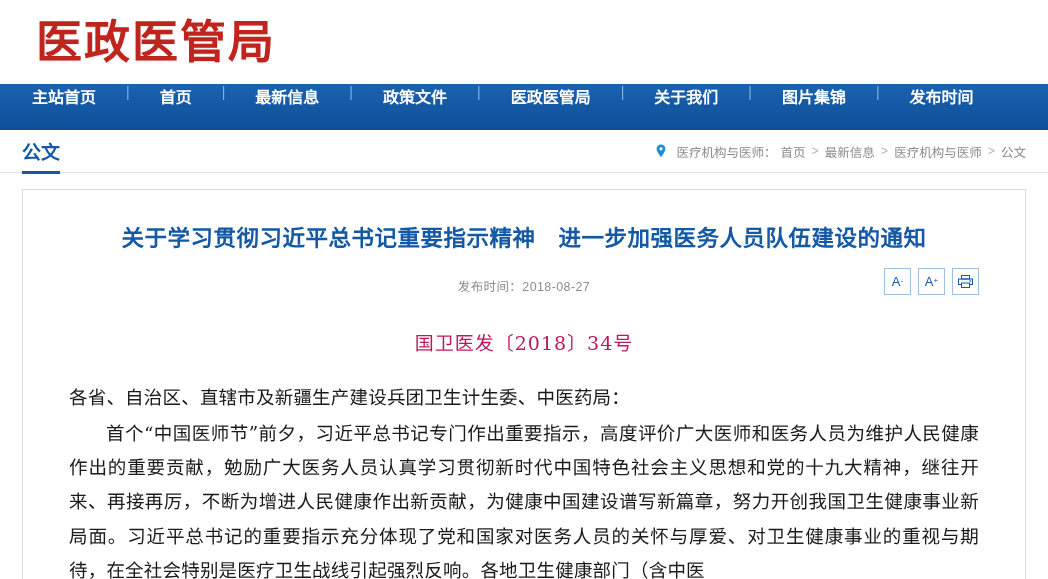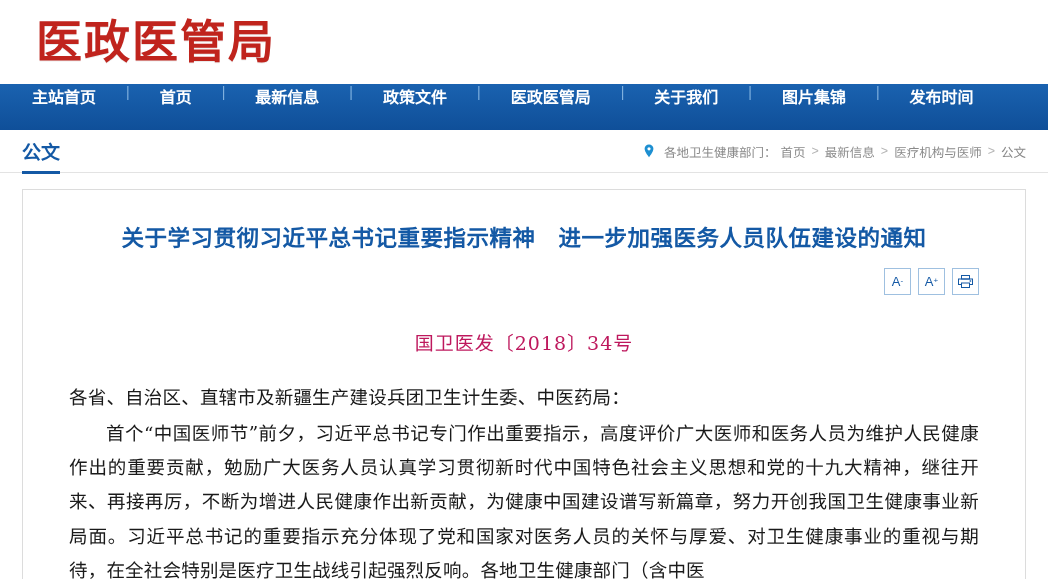--- a/index.html
+++ b/index.html
@@ -215,37 +215,40 @@
 
   <div class="crumbbar">
     <div class="section-title">公文</div>
     <div class="crumbs">
       <span class="pin-icon">
         <svg width="12" height="14" viewBox="0 0 12 14">
             <path d="M6 0.5C3.5 0.5 1.6 2.4 1.6 4.8c0 3.2 4.4 8.4 4.4 8.4s4.4-5.2 4.4-8.4C10.4 2.4 8.5 0.5 6 0.5z" fill="#1d8fd1"></path>
             <circle cx="6" cy="4.8" r="1.6" fill="#ffffff"></circle>
           </svg>
       </span>
-      <span>各地卫生健康部门：</span>
+      <span>医疗机构与医师：</span>
       <span class="crumb-link">首页</span>
       <span class="crumb-sep">&gt;</span>
       <span class="crumb-link">最新信息</span>
       <span class="crumb-sep">&gt;</span>
       <span class="crumb-link">医疗机构与医师</span>
       <span class="crumb-sep">&gt;</span>
       <span class="crumb-link">公文</span>
     </div>
   </div>
 
   <div class="content-wrap">
     <div class="card">
 
       <div class="doc-title">关于学习贯彻习近平总书记重要指示精神　进一步加强医务人员队伍建设的通知</div>
 
       <div class="meta-row">
+        <div class="publish-time">
+          <span>发布时间：</span><span>2018-08-27</span>
+        </div>
         <div class="tool-btns">
           <div class="tool-btn">
             <span>A</span>
               <sup>-</sup>
           </div>
           <div class="tool-btn">
             <span>A</span>
               <sup>+</sup>
           </div>
           <div class="tool-btn">

